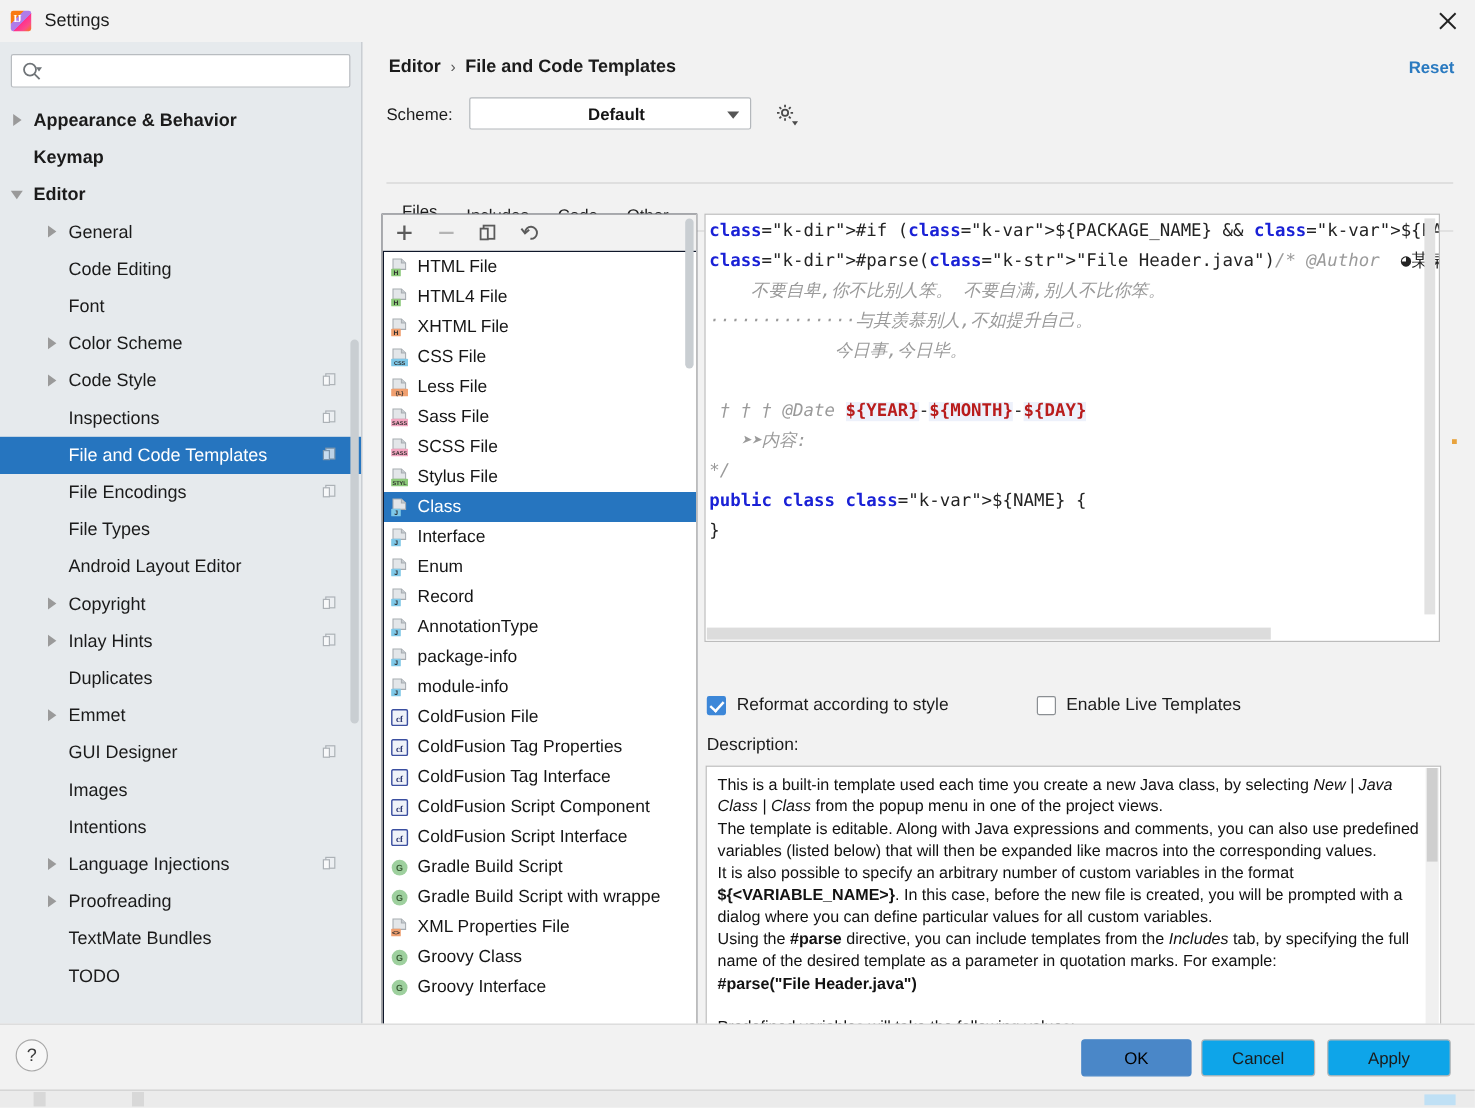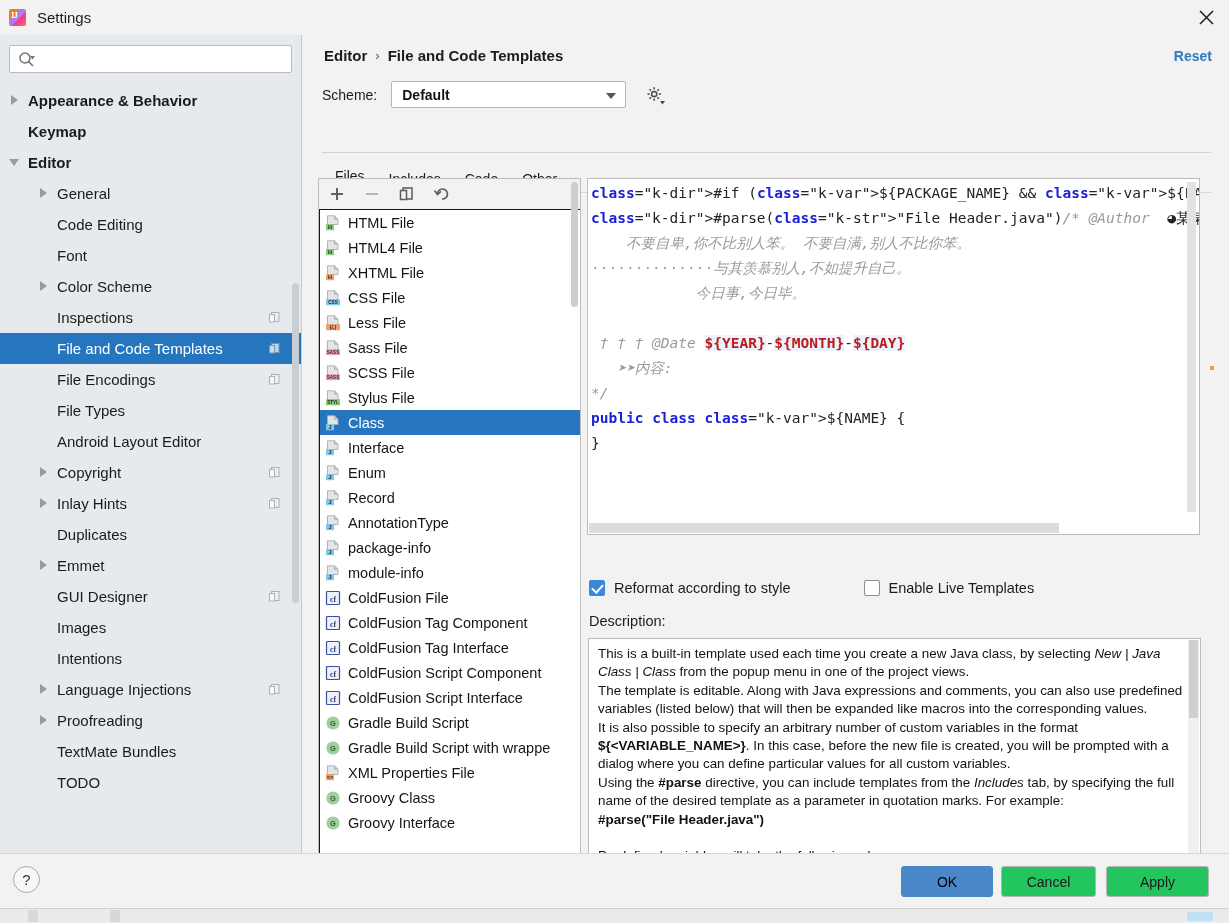--- a/index.html
+++ b/index.html
@@ -156,21 +156,21 @@
     display: flex; align-items: center;
   }
   .scheme-label { font-size: 14px; color: #1b1b1b; }
   .scheme-select {
     position: relative;
     margin-left: 14px;
     width: 235px; height: 27px;
     background: #fff;
     border: 1px solid #b4b8bc;
     border-radius: 2px;
-    display: flex; align-items: center;
+    display: flex; align-items: center; justify-content: center;
   }
   .scheme-select .val {
     margin-left: 10px; font-size: 14px; font-weight: bold; color: #151515;
   }
   .scheme-select .caret {
     position: absolute; right: 9px; top: 11px;
     border-left: 5px solid transparent;
     border-right: 5px solid transparent;
     border-top: 6px solid #565656;
   }
@@ -352,21 +352,21 @@
     display: flex; align-items: center; justify-content: center;
     font-size: 15px; color: #3a3a3a;
     cursor: pointer;
     background: #f7f7f7;
   }
   .btn {
     position: absolute; top: 12px;
     height: 31px;
     border: 1px solid #b5b5b5;
     border-radius: 3px;
-    background: #22c55e;
+    background: #0ea5e9;
     font-size: 14px; color: #1b1b1b;
     display: flex; align-items: center; justify-content: center;
     cursor: pointer;
   }
   .btn.primary {
     background: #4a87c8; border-color: #4a87c8; color: #000000;
   }
   #btn-ok { left: 901px; width: 92px; }
   #btn-cancel { left: 1001px; width: 95px; }
   #btn-apply { left: 1106px; width: 103px; }
@@ -429,20 +429,28 @@
           <span class="arrow "></span>
           <span class="lbl">Code Editing</span>
         </div>
         <div class="tree-item lvl1">
           <span class="arrow "></span>
           <span class="lbl">Font</span>
         </div>
         <div class="tree-item lvl1">
           <span class="arrow collapsed"></span>
           <span class="lbl">Color Scheme</span>
+        </div>
+        <div class="tree-item lvl1">
+          <span class="arrow collapsed"></span>
+          <span class="lbl">Code Style</span>
+          <span class="copy-ic"><svg width="13" height="13" viewBox="0 0 13 13">
+              <rect x="3.5" y="1.5" width="7.5" height="9" fill="#eef1f4" stroke="#9aa0a6" stroke-width="1"></rect>
+              <rect x="1.5" y="3.5" width="5" height="7.5" fill="#ffffff" stroke="#9aa0a6" stroke-width="1"></rect>
+            </svg></span>
         </div>
         <div class="tree-item lvl1">
           <span class="arrow "></span>
           <span class="lbl">Inspections</span>
           <span class="copy-ic"><svg width="13" height="13" viewBox="0 0 13 13">
               <rect x="3.5" y="1.5" width="7.5" height="9" fill="#eef1f4" stroke="#9aa0a6" stroke-width="1"></rect>
               <rect x="1.5" y="3.5" width="5" height="7.5" fill="#ffffff" stroke="#9aa0a6" stroke-width="1"></rect>
             </svg></span>
         </div>
         <div class="tree-item lvl1 sel">
@@ -736,21 +744,21 @@
                 <rect x="1.5" y="1.5" width="13" height="13" rx="1" fill="#eef1f8" stroke="#3b4fa0" stroke-width="1.2"></rect>
                 <text x="8" y="11.5" font-size="7.5" font-family="Liberation Serif, serif" fill="#2a3570" text-anchor="middle" font-weight="bold">cf</text>
               </svg></span>
             <span class="nm">ColdFusion File</span>
           </div>
           <div class="tpl-row">
             <span class="ficon"><svg width="16" height="16" viewBox="0 0 16 16">
                 <rect x="1.5" y="1.5" width="13" height="13" rx="1" fill="#eef1f8" stroke="#3b4fa0" stroke-width="1.2"></rect>
                 <text x="8" y="11.5" font-size="7.5" font-family="Liberation Serif, serif" fill="#2a3570" text-anchor="middle" font-weight="bold">cf</text>
               </svg></span>
-            <span class="nm">ColdFusion Tag Component</span>
+            <span class="nm">ColdFusion Tag Properties</span>
           </div>
           <div class="tpl-row">
             <span class="ficon"><svg width="16" height="16" viewBox="0 0 16 16">
                 <rect x="1.5" y="1.5" width="13" height="13" rx="1" fill="#eef1f8" stroke="#3b4fa0" stroke-width="1.2"></rect>
                 <text x="8" y="11.5" font-size="7.5" font-family="Liberation Serif, serif" fill="#2a3570" text-anchor="middle" font-weight="bold">cf</text>
               </svg></span>
             <span class="nm">ColdFusion Tag Interface</span>
           </div>
           <div class="tpl-row">
             <span class="ficon"><svg width="16" height="16" viewBox="0 0 16 16">

